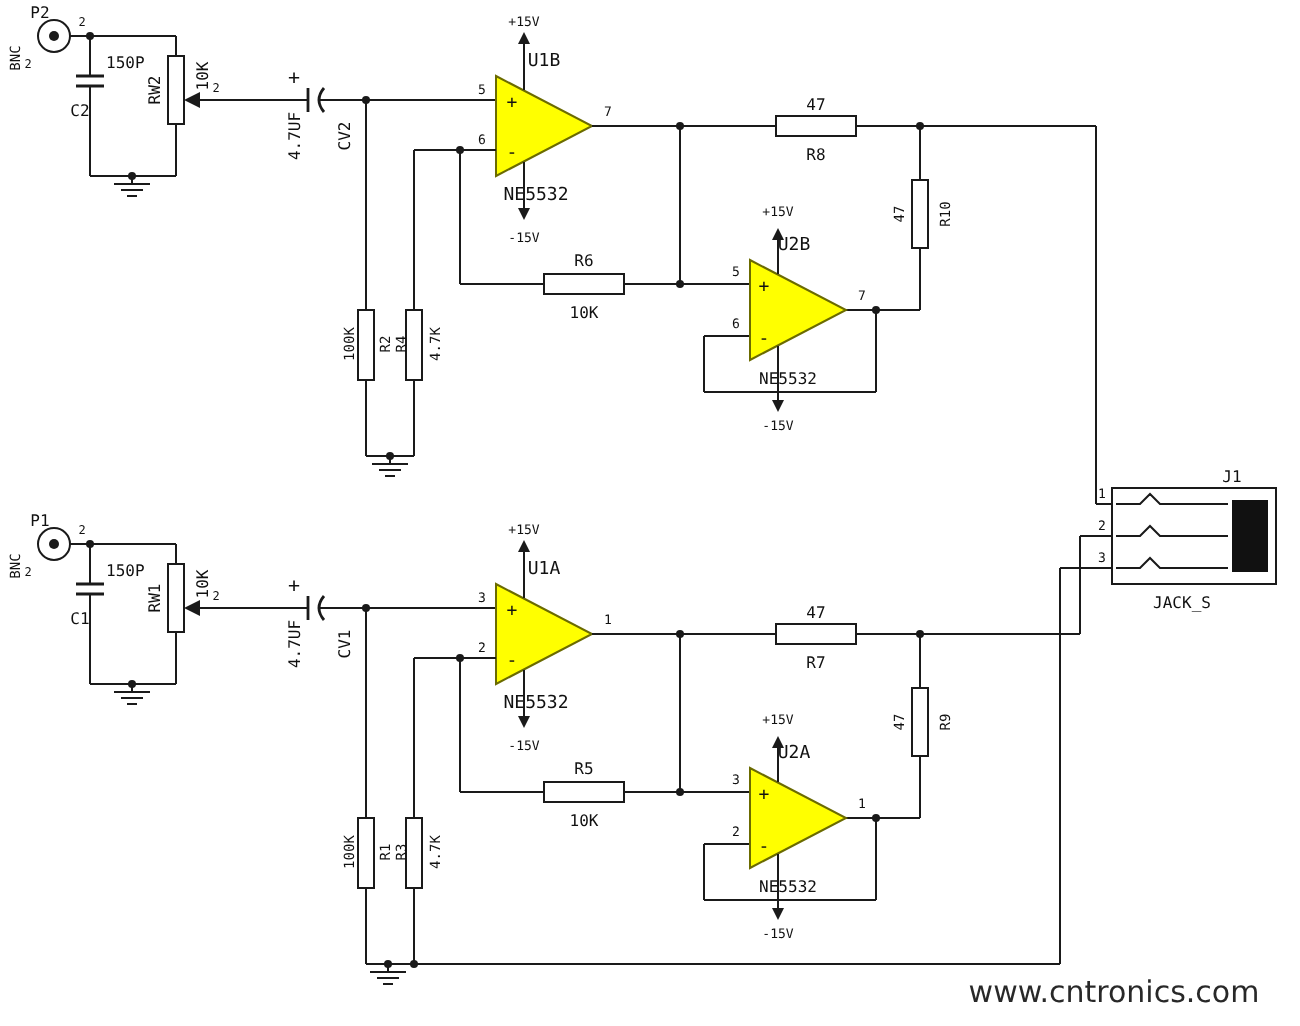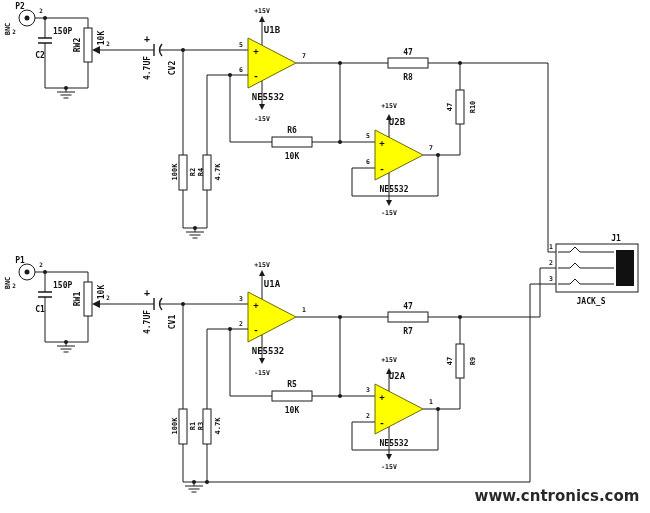--- a/index.html
+++ b/index.html
@@ -1,16 +1,16 @@
 <!DOCTYPE html>
 <html><head>
 <meta charset="utf-8">
 <style>
   html,body{margin:0;padding:0;background:#ffffff;}
-  .stage{position:relative;width:650px;height:513px;background:#ffffff;overflow:hidden;font-weight:bold;}
+  .stage{position:relative;width:650px;height:513px;background:#ffffff;overflow:hidden;}
   svg{display:block;}
   text{font-family:"DejaVu Sans Mono","Liberation Mono",monospace;fill:#111;}
   .wm{font-family:"DejaVu Sans","Liberation Sans",sans-serif;}
   .wire{stroke:#1a1a1a;stroke-width:1;fill:none;}
   .plate{stroke:#1a1a1a;stroke-width:1.4;fill:none;}
   .opamp{fill:#ffff00;stroke:#6b6b00;stroke-width:1;}
   .res{fill:#ffffff;stroke:#1a1a1a;stroke-width:1;}
   .dot{fill:#1a1a1a;}
   .arr{fill:#1a1a1a;}
 </style>

